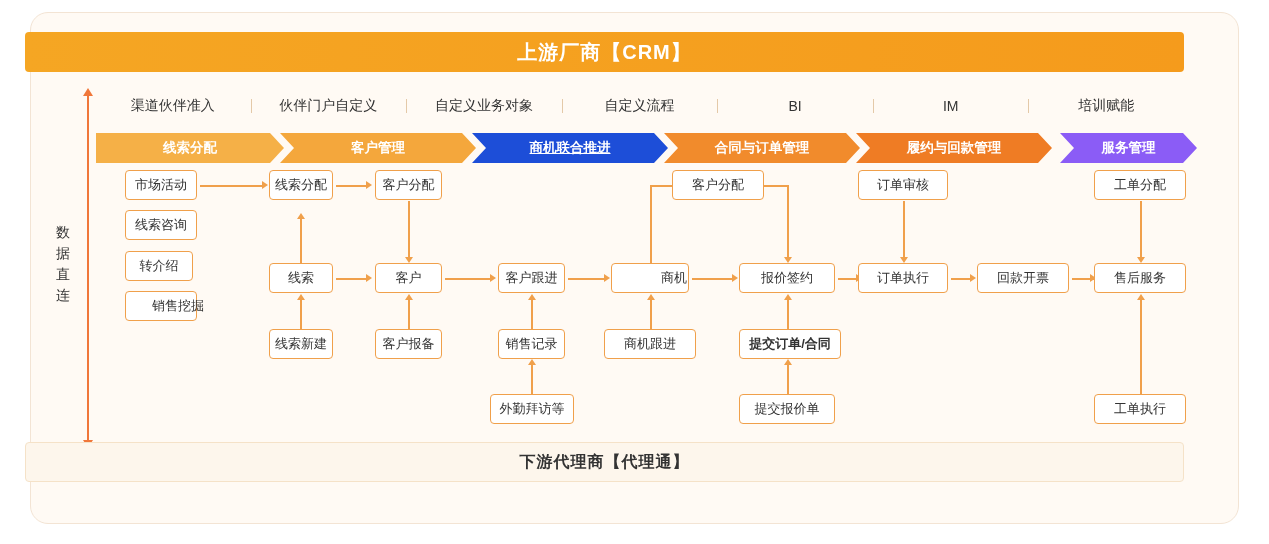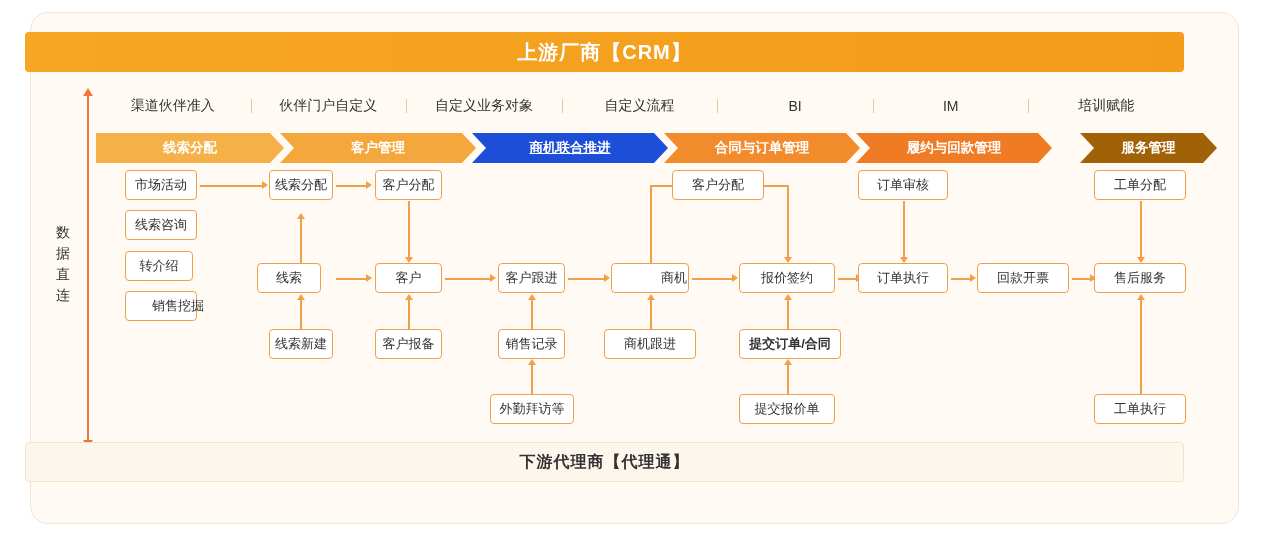--- a/index.html
+++ b/index.html
@@ -208,21 +208,21 @@
     <div class="feature-item">IM</div>
     <div class="feature-item">培训赋能</div>
   </div>
 
   <div class="stage-row">
     <div class="stage first" style="left:0px;width:188px;background:#f5b047;">线索分配</div>
     <div class="stage" style="left:184px;width:196px;background:#f4a73c;">客户管理</div>
     <div class="stage" style="left:376px;width:196px;background:#1d4ed8;text-decoration:underline;">商机联合推进</div>
     <div class="stage" style="left:568px;width:196px;background:#f18b2c;">合同与订单管理</div>
     <div class="stage" style="left:760px;width:196px;background:#ef7c24;">履约与回款管理</div>
-    <div class="stage" style="left:984px;width:137px;background:#a16207;">服务管理</div>
+    <div class="stage" style="left:964px;width:137px;background:#8b5cf6;">服务管理</div>
   </div>
 
   <div class="axis-line"></div>
   <div class="axis-arrow-top"></div>
   <div class="axis-arrow-bottom"></div>
   <div class="vlabel">
     <div>数</div>
     <div>据</div>
     <div>直</div>
     <div>连</div>
@@ -230,21 +230,21 @@
 
   <div class="box" style="left:125px;top:170px;width:72px;">市场活动</div>
   <div class="box" style="left:125px;top:210px;width:72px;">线索咨询</div>
   <div class="box" style="left:125px;top:251px;width:68px;">转介绍</div>
   <div class="box" style="left:125px;top:291px;width:72px;padding-left:34px;">销售挖掘</div>
 
   <div class="ln h" style="left:200px;top:185px;width:62px;"></div>
   <div class="arrow right" style="left:262px;top:181px;"></div>
 
   <div class="box" style="left:269px;top:170px;width:64px;">线索分配</div>
-  <div class="box" style="left:257px;top:263px;width:64px;">线索</div>
+  <div class="box" style="left:269px;top:263px;width:64px;">线索</div>
   <div class="box" style="left:269px;top:329px;width:64px;">线索新建</div>
 
   <div class="ln v" style="left:300px;top:219px;height:44px;"></div>
   <div class="arrow up" style="left:297px;top:213px;"></div>
 
   <div class="ln v" style="left:300px;top:300px;height:29px;"></div>
   <div class="arrow up" style="left:297px;top:294px;"></div>
 
   <div class="ln h" style="left:336px;top:185px;width:32px;"></div>
   <div class="arrow right" style="left:366px;top:181px;"></div>

